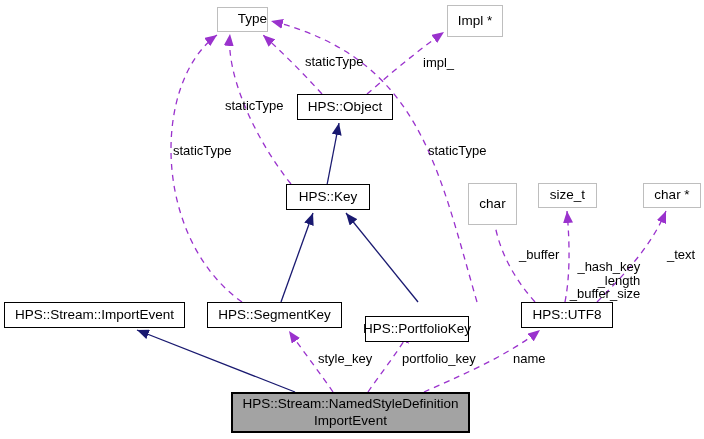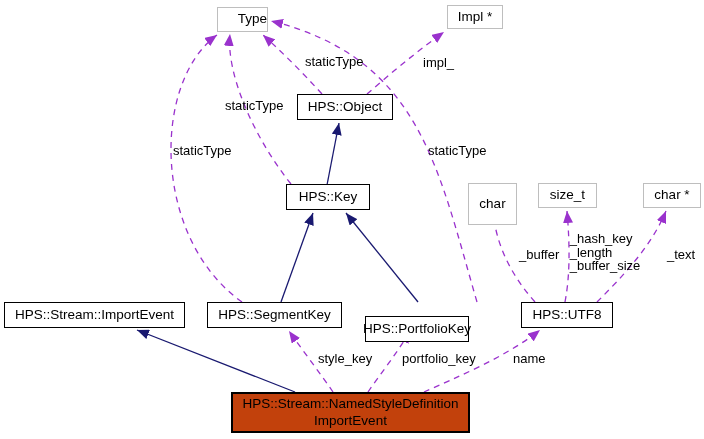--- a/index.html
+++ b/index.html
@@ -8,25 +8,25 @@
     font-family:"Liberation Sans","DejaVu Sans",sans-serif;
   }
   #edges{position:absolute;left:0;top:0;width:704px;height:439px;}
   .node{
     position:absolute;box-sizing:border-box;background:#ffffff;border:1px solid #000000;
     display:flex;flex-direction:column;align-items:center;justify-content:center;
     font-size:13.5px;line-height:1.25;color:#000000;text-align:center;cursor:pointer;
     white-space:nowrap;
   }
   .node.ext{border-color:#bebebe;}
-  .node.main{background:#c2410c;border:2px solid #000000;}
+  .node.main{background:#a3a3a3;border:2px solid #000000;}
   .edge-label{
     position:absolute;font-size:13px;line-height:1.05;color:#000000;white-space:nowrap;
   }
-  .edge-label.center{text-align:left;transform:translateX(-50%);}
+  .edge-label.center{text-align:right;transform:translateX(-50%);margin-top:28px;}
 </style>
 </head>
 <body>
 
 <div id="stage">
   <svg id="edges" width="704" height="439" viewBox="0 0 704 439">
     <defs>
       <marker id="arrow-solid" markerUnits="userSpaceOnUse" markerWidth="13" markerHeight="10" viewBox="0 0 13 10" refX="12" refY="5" orient="auto">
         <path d="M0,0 L12,5 L0,10 z" fill="#191970"></path>
       </marker>
@@ -49,21 +49,21 @@
         <path d="M424,392 C455,378 506,357 540,330" fill="none" stroke="#9a32cd" stroke-width="1.3" stroke-dasharray="6,5" marker-end="url(#arrow-usage)"></path>
         <path d="M535,302 C512,276 496,246 493,211" fill="none" stroke="#9a32cd" stroke-width="1.3" stroke-dasharray="6,5" marker-end="url(#arrow-usage)"></path>
         <path d="M565,302 C570,276 570,246 567,211" fill="none" stroke="#9a32cd" stroke-width="1.3" stroke-dasharray="6,5" marker-end="url(#arrow-usage)"></path>
         <path d="M597,302 C622,277 651,247 666,211" fill="none" stroke="#9a32cd" stroke-width="1.3" stroke-dasharray="6,5" marker-end="url(#arrow-usage)"></path>
       </g>
   </svg>
   <div id="nodes">
       <div class="node ext" style="left: 217px; top: 7px; width: 51px; height: 25px; padding-left: 20px;">
         <span>Type</span>
       </div>
-      <div class="node ext" style="left: 447px; top: 5px; width: 56px; height: 24px;">
+      <div class="node ext" style="left: 447px; top: 5px; width: 56px; height: 32px;">
         <span>Impl *</span>
       </div>
       <div class="node" style="left: 297px; top: 94px; width: 96px; height: 26px;">
         <span>HPS::Object</span>
       </div>
       <div class="node" style="left: 286px; top: 184px; width: 84px; height: 26px;">
         <span>HPS::Key</span>
       </div>
       <div class="node ext" style="left: 468px; top: 183px; width: 49px; height: 42px;">
         <span>char</span>

